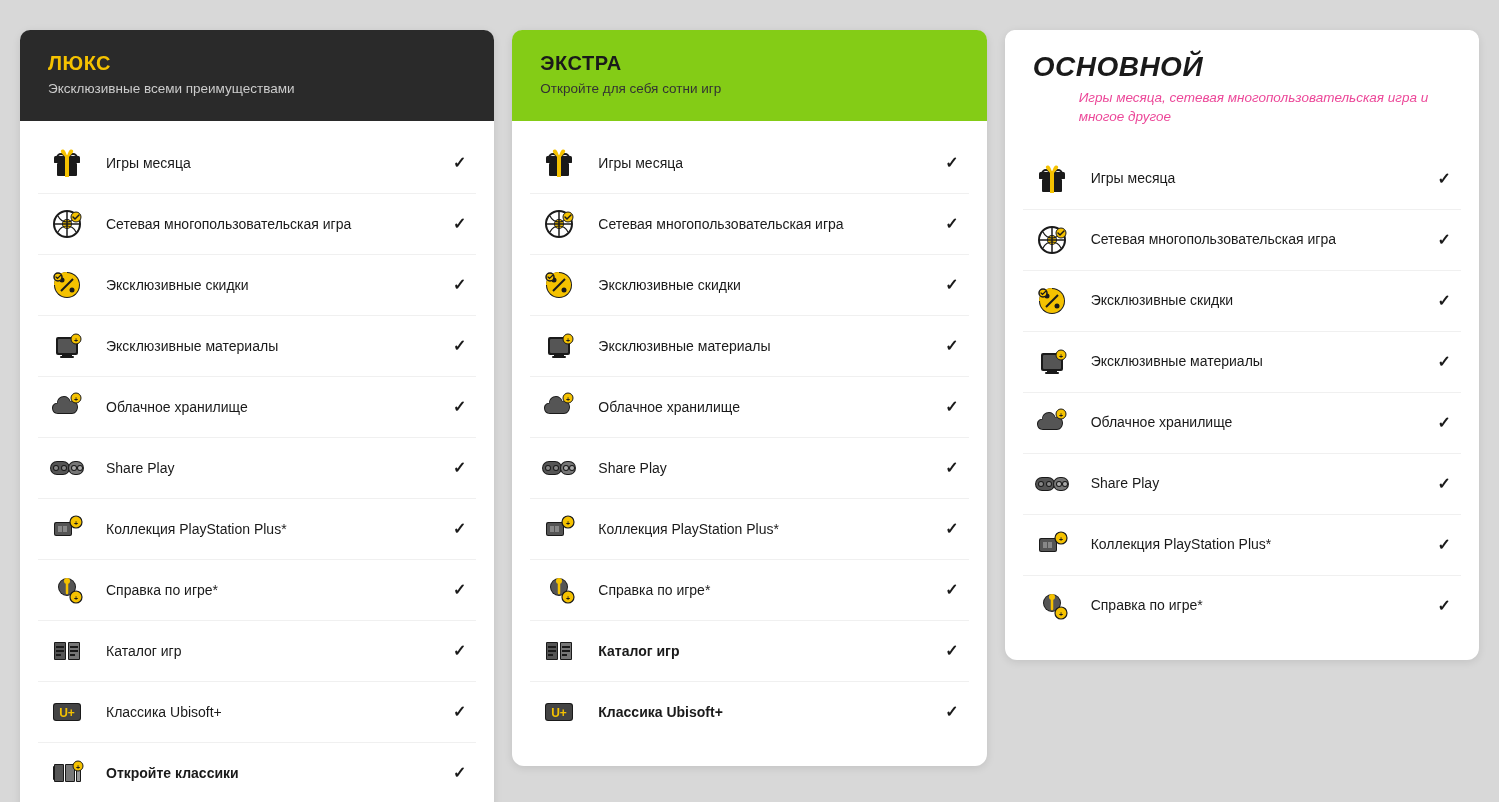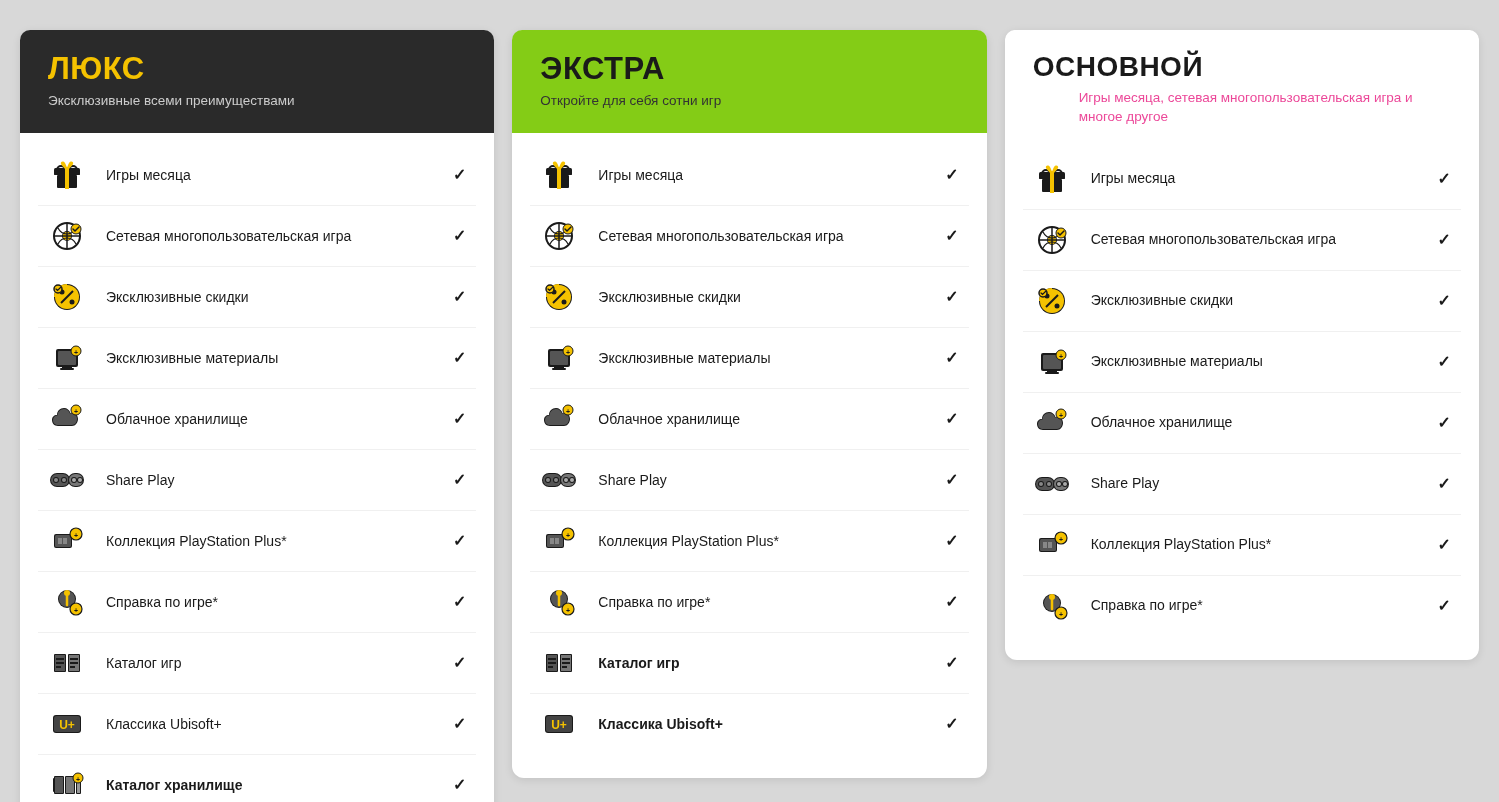--- a/index.html
+++ b/index.html
@@ -38,23 +38,24 @@
     }
     .card-header.extra {
       background: #84cc16;
       color: #1a1a1a;
     }
     .card-header.basic {
       background: #fff;
       color: #1a1a1a;
       border-bottom: none;
       padding-bottom: 10px;
+      font-style: italic;
     }
     .card-title {
-      font-size: 31px;
+      font-size: 20px;
       font-weight: 900;
       letter-spacing: 0.5px;
       line-height: 1.1;
     }
     .card-header.lux .card-title { color: #f5c200; }
     .card-header.extra .card-title { color: #1a1a1a; }
     .card-header.basic .card-title { color: #1a1a1a; font-size: 28px; }
     .card-subtitle {
       font-size: 13.5px;
       margin-top: 6px;
@@ -286,21 +287,21 @@
       <rect x="5" y="9" width="8" height="16" fill="#555"></rect>
       <rect x="3" y="10" width="2" height="14" rx="1" fill="#1a1a1a"></rect>
       <rect x="15" y="8" width="10" height="18" rx="1" fill="#1a1a1a"></rect>
       <rect x="16" y="9" width="8" height="16" fill="#777"></rect>
       <rect x="26" y="8" width="5" height="18" rx="1" fill="#1a1a1a"></rect>
       <rect x="27" y="9" width="3" height="16" fill="#999"></rect>
       <circle cx="28" cy="10" r="5" fill="#f5c200" stroke="#1a1a1a" stroke-width="1"></circle>
       <text x="28" y="13.5" text-anchor="middle" font-size="7" font-weight="bold" fill="#1a1a1a">+</text>
     </svg>
           </div>
-          <span class="feature-text bold">Каталог хранилище</span>
+          <span class="feature-text bold">Откройте классики</span>
           <span class="feature-check">✓</span>
         </li>
       </ul>
     </div>
     <div class="card">
       <div class="card-header extra">
         <div class="card-title">ЭКСТРА</div>
         <div class="card-subtitle">Откройте для себя сотни игр</div>
       </div>
       <ul class="features-list">

